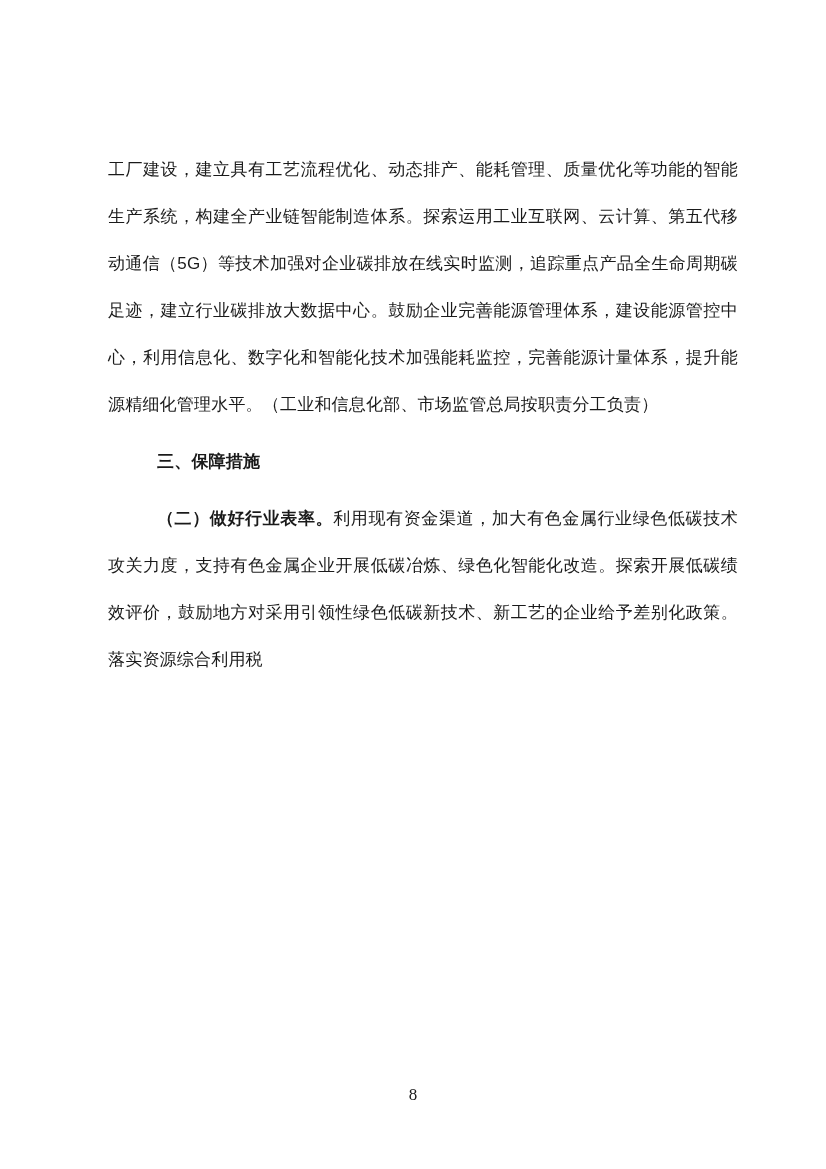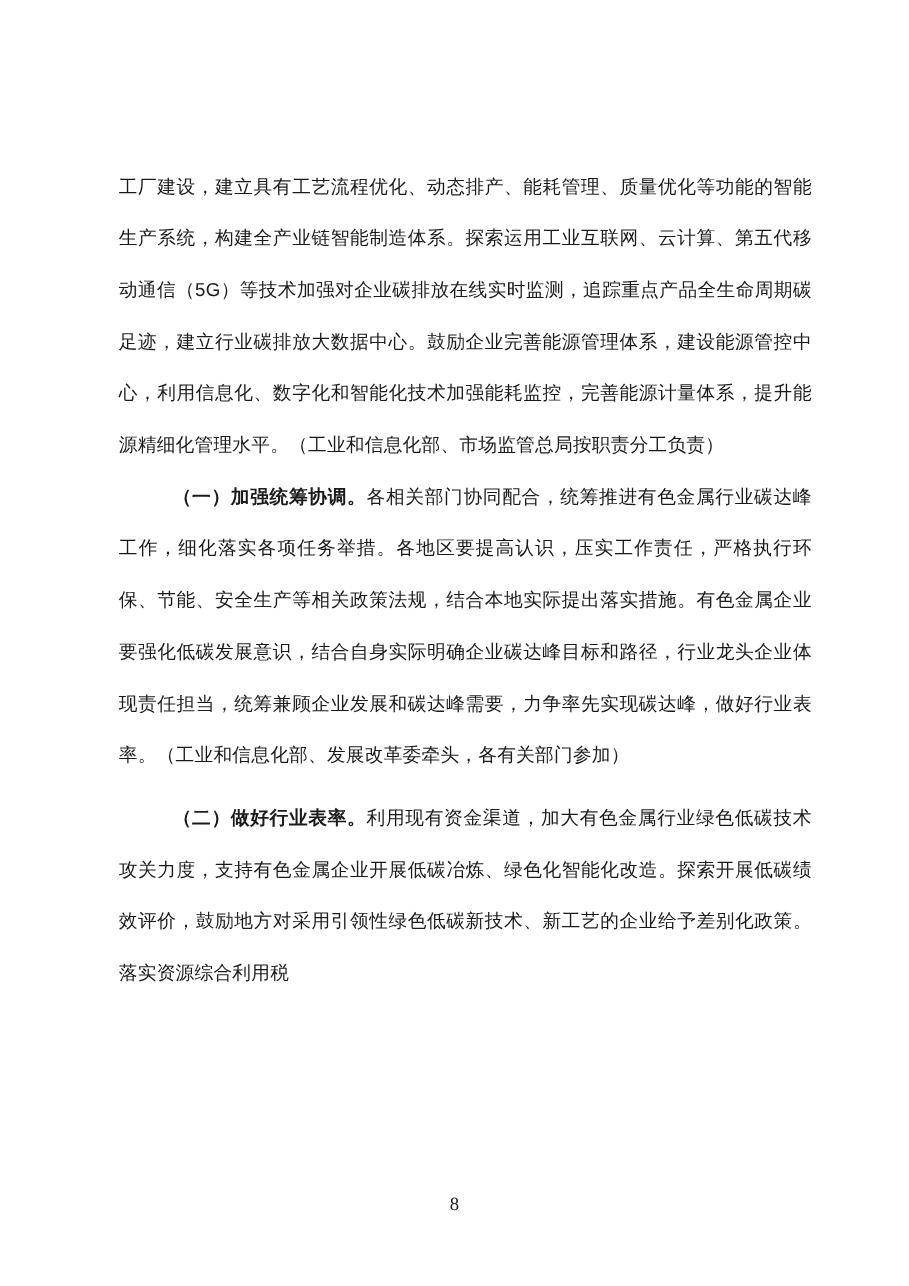--- a/index.html
+++ b/index.html
@@ -60,21 +60,21 @@
   }
 </style>
 </head>
 <body>
 
 <div class="page">
   <div class="content">
 
     <p class="body-para">工厂建设，建立具有工艺流程优化、动态排产、能耗管理、质量优化等功能的智能生产系统，构建全产业链智能制造体系。探索运用工业互联网、云计算、第五代移动通信（5G）等技术加强对企业碳排放在线实时监测，追踪重点产品全生命周期碳足迹，建立行业碳排放大数据中心。鼓励企业完善能源管理体系，建设能源管控中心，利用信息化、数字化和智能化技术加强能耗监控，完善能源计量体系，提升能源精细化管理水平。（工业和信息化部、市场监管总局按职责分工负责）</p>
 
+    <p class="heading gap-md">三、保障措施</p>
 
-    <p class="indent2 gap-sm"><span class="sub-head">（一）加强统筹协调。</span><span>各相关部门协同配合，统筹推进有色金属行业碳达峰工作，细化落实各项任务举措。各地区要提高认识，压实工作责任，严格执行环保、节能、安全生产等相关政策法规，结合本地实际提出落实措施。有色金属企业要强化低碳发展意识，结合自身实际明确企业碳达峰目标和路径，行业龙头企业体现责任担当，统筹兼顾企业发展和碳达峰需要，力争率先实现碳达峰，做好行业表率。（工业和信息化部、发展改革委牵头，各有关部门参加）</span></p>
 
     <p class="indent2 gap-md"><span class="sub-head">（二）做好行业表率。</span><span>利用现有资金渠道，加大有色金属行业绿色低碳技术攻关力度，支持有色金属企业开展低碳冶炼、绿色化智能化改造。探索开展低碳绩效评价，鼓励地方对采用引领性绿色低碳新技术、新工艺的企业给予差别化政策。落实资源综合利用税</span></p>
 
   </div>
 
   <div class="page-number">8</div>
 </div>
 
 </body></html>

